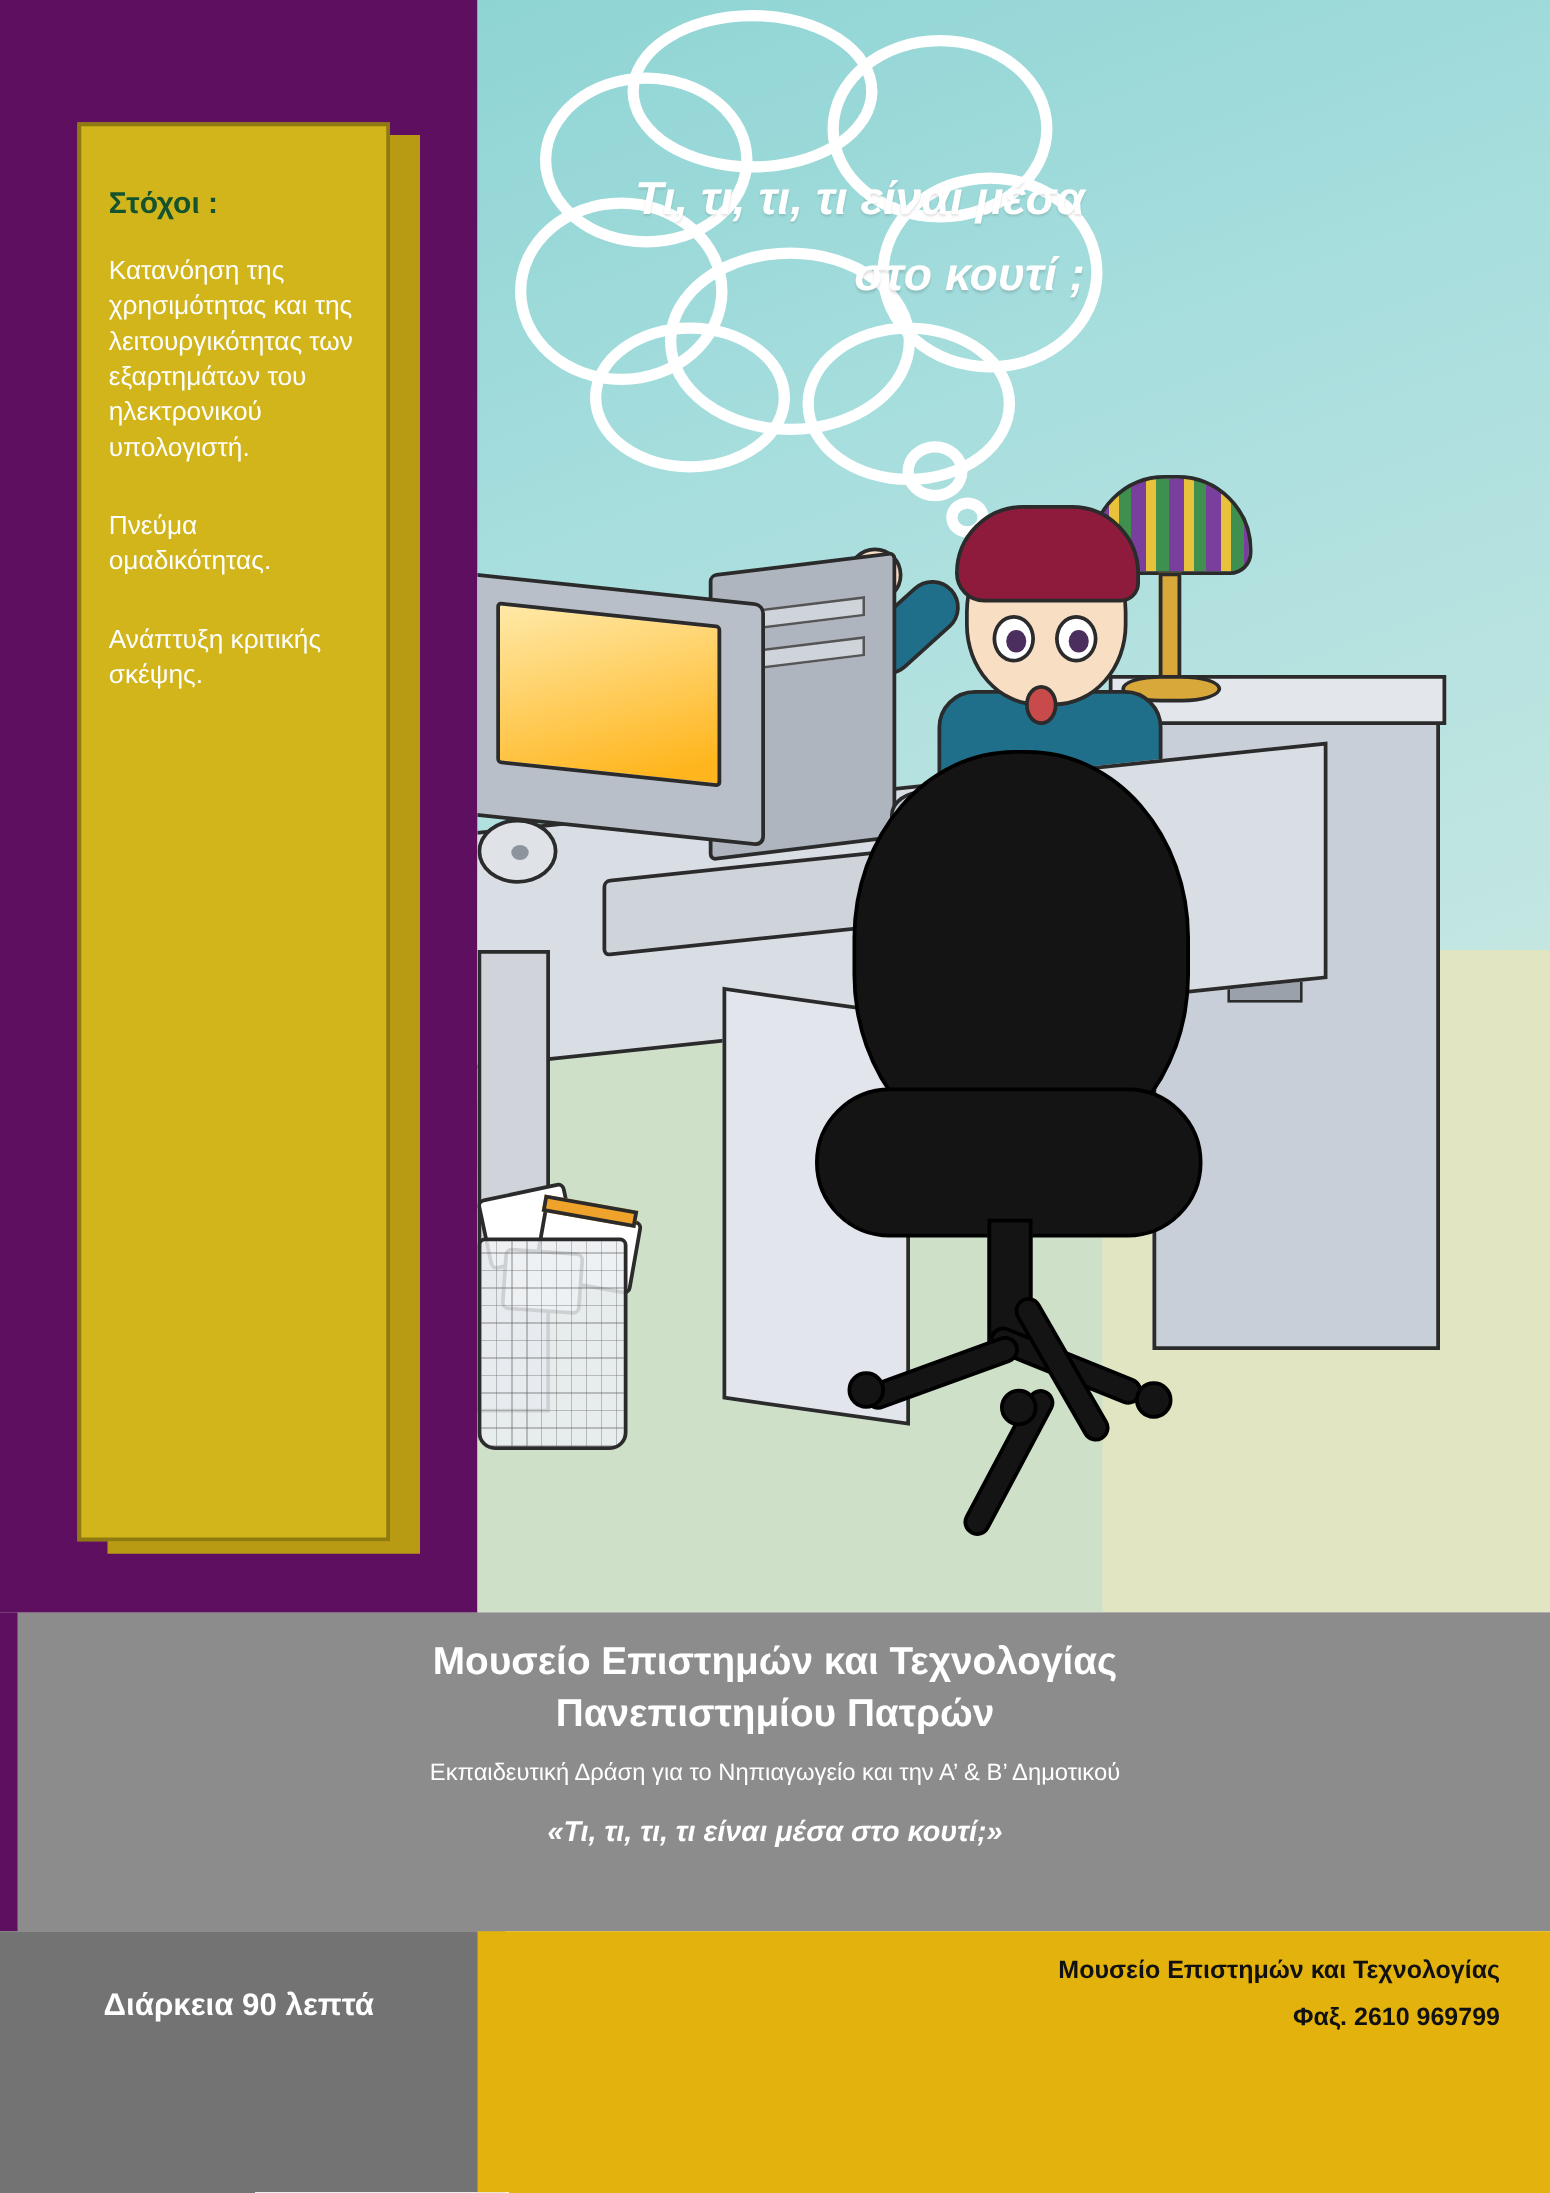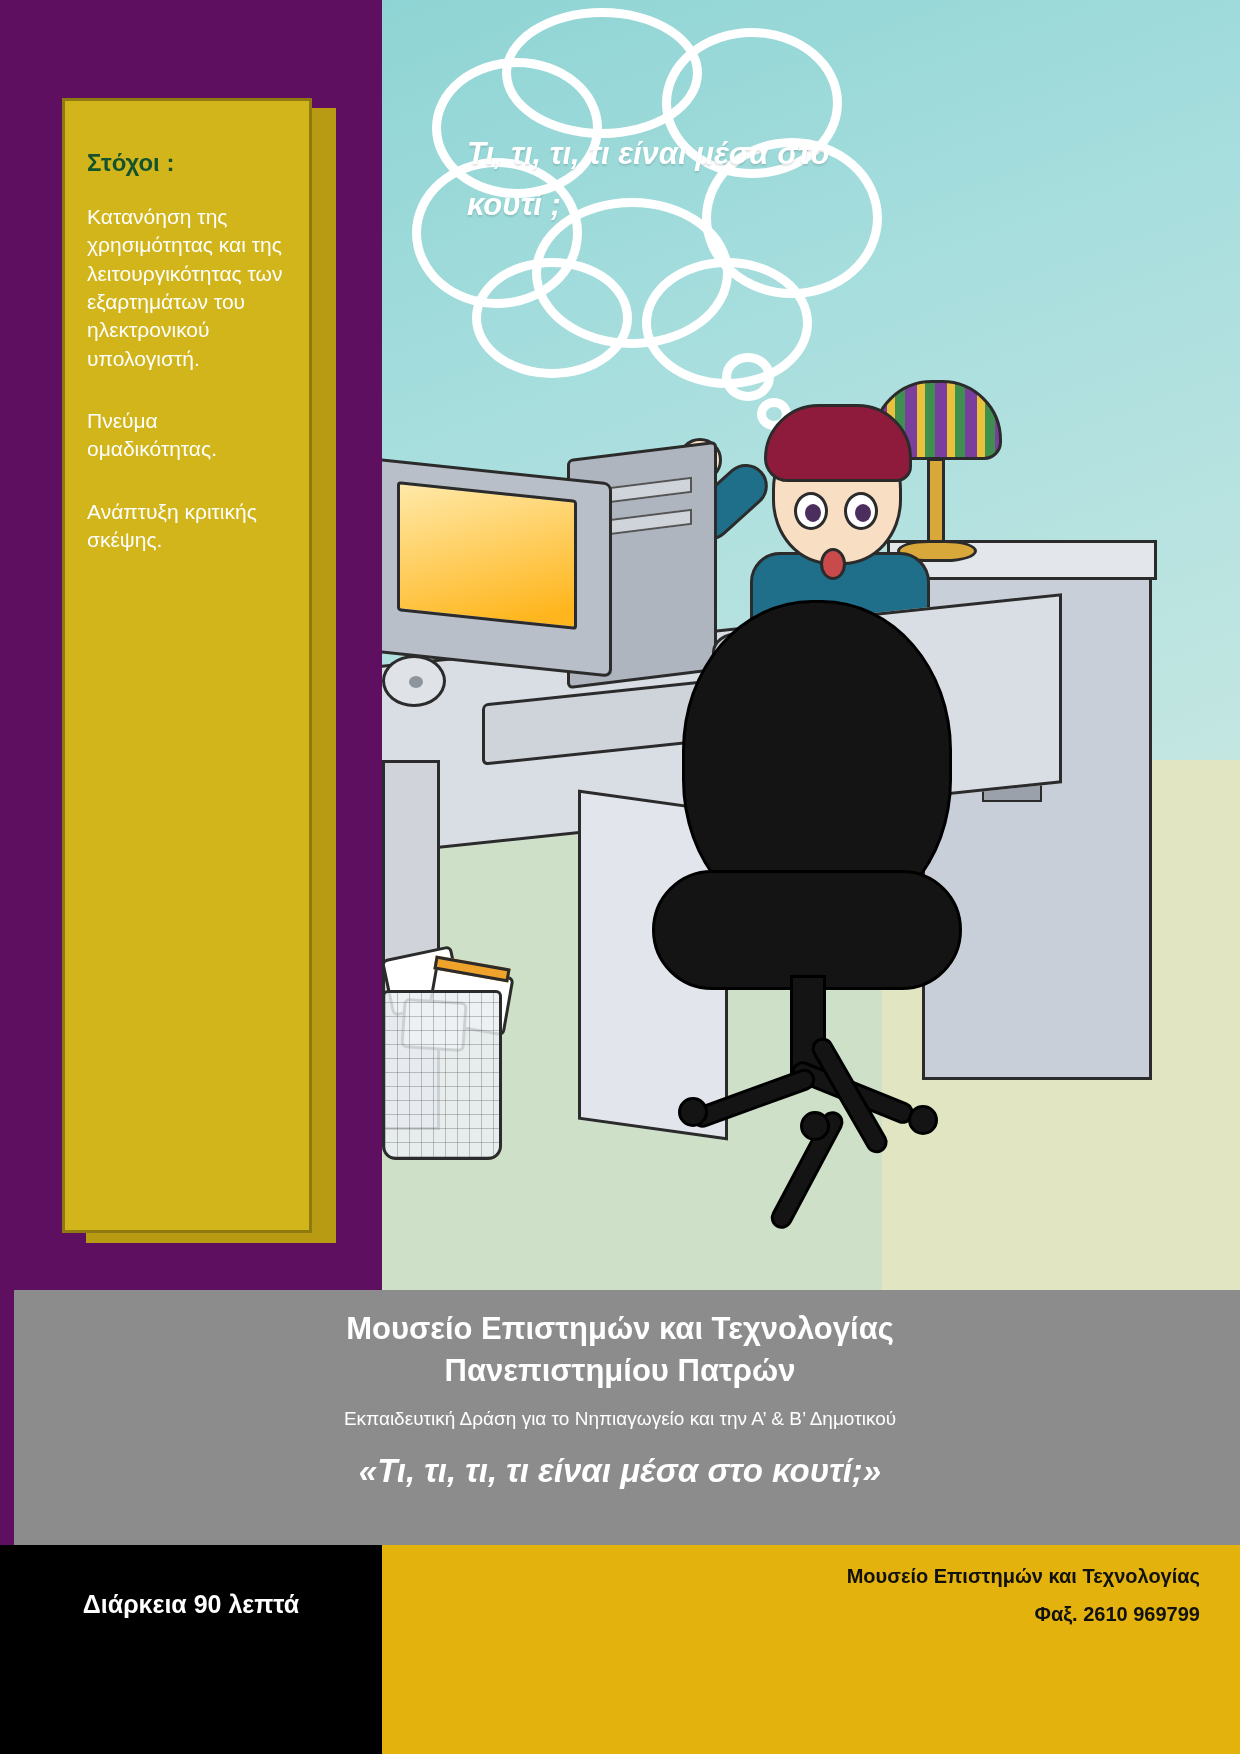--- a/index.html
+++ b/index.html
@@ -61,25 +61,25 @@
     width: 500px; height: 400px;
   }
   .bubble .lobe {
     position: absolute;
     border: 9px solid #ffffff;
     border-radius: 50%;
     background: transparent;
   }
   .bubble-text {
     position: absolute;
-    left: 55px; top: 120px;
+    left: 36px; top: 120px;
     width: 420px;
-    text-align: left;
+    text-align: right;
     color: #ffffff;
-    font-size: 31px;
+    font-size: 37px;
     font-weight: bold;
     font-style: italic;
     line-height: 1.65;
     text-shadow: 0 2px 2px rgba(0,0,0,.12);
   }
 
   
   .desk-top {
     position: absolute; left: -20px; top: 630px;
     width: 700px; height: 190px;
@@ -315,27 +315,27 @@
     width: 14px; height: 255px; background: #5e0f60;
   }
   .museum-title {
     font-size: 31px; font-weight: bold; padding-top: 18px; line-height: 1.35;
   }
   .museum-title2 { font-size: 31px; font-weight: bold; line-height: 1.35; }
   .subtitle {
     font-size: 19px; margin-top: 16px;
   }
   .activity-title {
-    font-size: 33px; font-weight: bold; font-style: italic; margin-top: 22px;
+    font-size: 23px; font-weight: bold; font-style: italic; margin-top: 22px;
   }
 
   
   .footer-left {
     position: absolute; left: 0; top: 1545px;
-    width: 404px; height: 209px; background: #000000;
+    width: 404px; height: 209px; background: #737373;
     color: #ffffff;
   }
   .duration {
     position: absolute; left: 0; top: 45px; width: 382px;
     text-align: center; font-size: 25px; font-weight: bold;
   }
   .footer-right {
     position: absolute; left: 382px; top: 1545px;
     width: 858px; height: 209px; background: #e3b20c;
     color: #111111;

